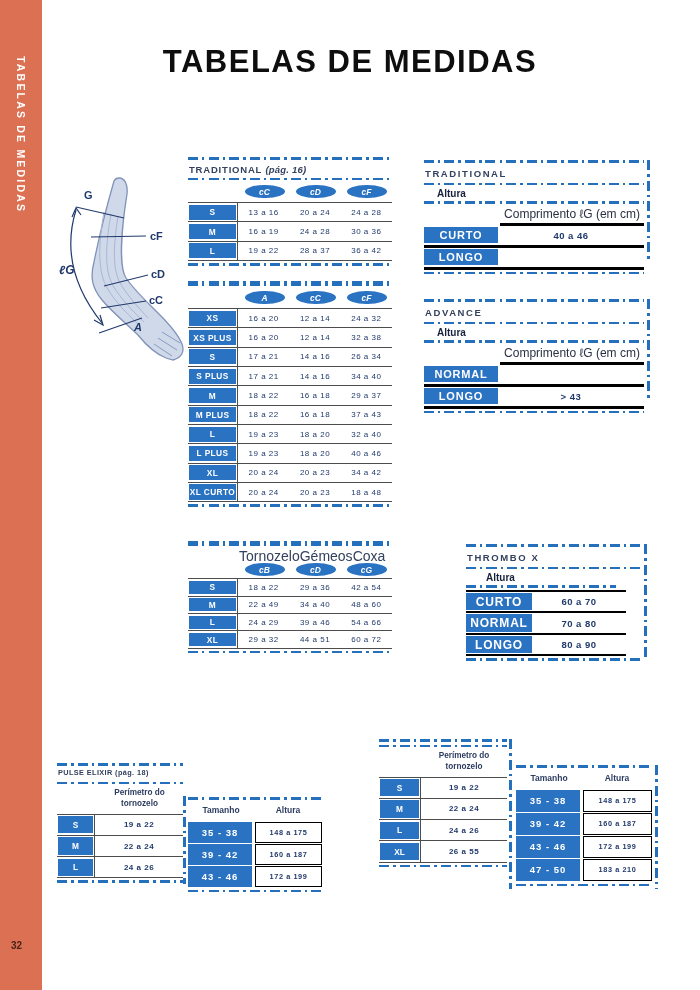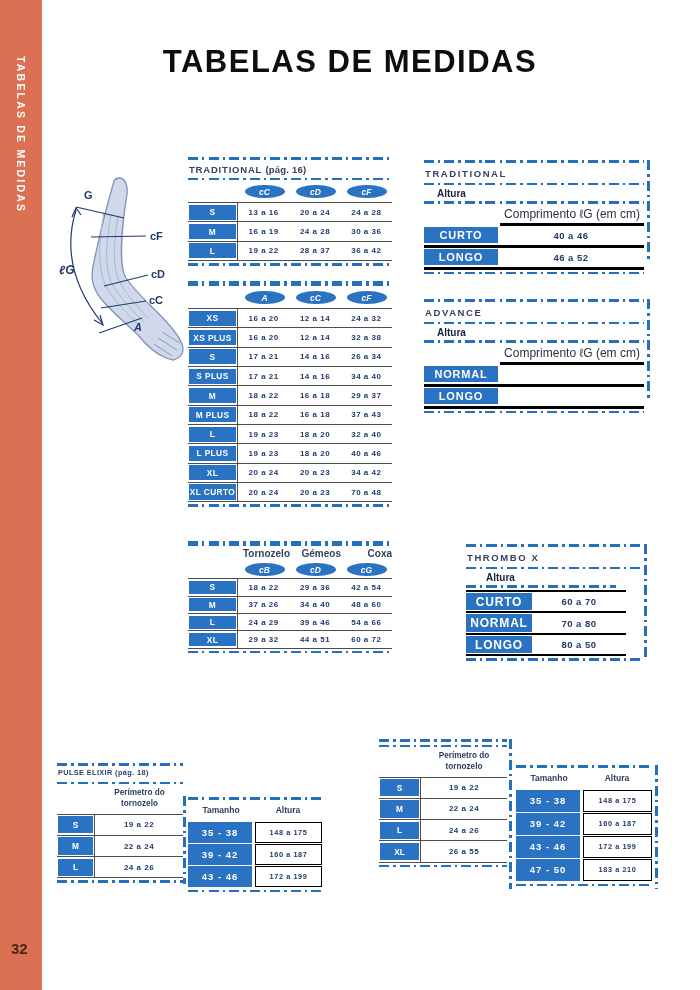--- a/index.html
+++ b/index.html
@@ -4,49 +4,49 @@
 <style>
   html,body{margin:0;padding:0;background:#fff;}
   body{font-family:"Liberation Sans",sans-serif;-webkit-font-smoothing:antialiased;}
   #page{position:relative;width:700px;height:990px;background:#fff;overflow:hidden;}
 
   
   .sidebar{position:absolute;left:0;top:0;width:42px;height:990px;background:#db7052;}
   .sidebar-label{position:absolute;left:0;top:56px;width:42px;height:320px;
     writing-mode:vertical-rl;color:#fff;font-size:10.5px;font-weight:bold;
     letter-spacing:2.2px;text-align:left;display:flex;justify-content:flex-start;align-items:center;}
-  .page-num{position:absolute;left:11px;top:940px;font-size:15px;color:#4d2318;font-weight:bold;}
+  .page-num{position:absolute;left:11px;top:940px;font-size:10px;color:#4d2318;font-weight:bold;}
 
   
   .main-title{position:absolute;left:130px;top:44px;width:440px;text-align:center;
     font-size:31px;font-weight:bold;letter-spacing:1.5px;color:#0e0e0e;}
 
   
   .sec{position:absolute;}
   .dline{height:2.6px;background:repeating-linear-gradient(90deg,#2470bd 0 10px,transparent 10px 14px,#2470bd 14px 16.5px,transparent 16.5px 20.5px);}
   .vdline{position:absolute;width:2.6px;background:repeating-linear-gradient(180deg,#2470bd 0 10px,transparent 10px 14px,#2470bd 14px 16.5px,transparent 16.5px 20.5px);}
   .sec-title{font-size:9.5px;font-weight:bold;color:#33415e;letter-spacing:.8px;padding:4px 0 3px 1px;}
-  .sec-title .pref{letter-spacing:.2px;}
+  .sec-title .pref{letter-spacing:.2px;font-style:italic;}
 
   
   .ovalrow{display:flex;align-items:center;height:21px;margin-top:1px;}
   .lblspace{width:51px;}
   .ocell{flex:1;display:flex;justify-content:center;}
   .oval{width:40px;height:13.5px;border-radius:50%;background:#2a72c2;color:#fff;
     font-size:8.5px;font-style:italic;font-weight:bold;display:flex;align-items:center;justify-content:center;}
   .grprow{display:flex;height:13px;margin-top:2px;}
-  .gcell{flex:1;text-align:right;font-size:10px;font-weight:bold;color:#33415e;}
+  .gcell{flex:1;text-align:left;font-size:14px;font-weight:normal;color:#33415e;}
   .mtable{border-top:1.4px solid #4d4d4d;border-bottom:1.4px solid #4d4d4d;}
   .mrow{display:flex;height:18.3px;border-bottom:1.4px solid #4d4d4d;}
   .mrow:last-child{border-bottom:none;}
   .mlbl{width:50px;border-right:1.4px solid #4d4d4d;padding:1.6px 0;box-sizing:border-box;}
   .mlbl span{display:flex;height:100%;margin:0 1px;background:#2a72c2;color:#fff;
     font-size:8.3px;font-weight:bold;letter-spacing:.4px;align-items:center;justify-content:center;}
   .mval{flex:1;display:flex;align-items:center;justify-content:center;
-    font-size:8px;font-weight:bold;color:#20396b;letter-spacing:.5px;}
+    font-size:8px;font-weight:normal;color:#20396b;letter-spacing:.5px;}
   .mrow.short{height:16.4px;}
 
   
   .rtitle{font-size:9.5px;font-weight:bold;color:#33415e;letter-spacing:1.6px;padding:5px 0 4px 1px;}
   .altura{font-size:10px;font-weight:bold;color:#18223c;padding:3px 0 2px 13px;}
   .comp{margin-left:76px;border-bottom:3px solid #000;font-size:12px;color:#2a3042;
     text-align:center;padding:3px 0 2px 0;}
   .vrow{display:flex;height:19px;border-bottom:3px solid #000;}
   .vblue{width:74px;margin:1.5px 0;background:#2a72c2;color:#fff;font-weight:bold;font-size:11px;
     letter-spacing:.8px;display:flex;align-items:center;justify-content:center;}
@@ -257,21 +257,21 @@
         <div class="mval">20 a 24</div>
         <div class="mval">20 a 23</div>
         <div class="mval">34 a 42</div>
       </div>
       <div class="mrow">
         <div class="mlbl">
             <span>XL CURTO</span>
           </div>
         <div class="mval">20 a 24</div>
         <div class="mval">20 a 23</div>
-        <div class="mval">70 a 48</div>
+        <div class="mval">18 a 48</div>
       </div>
     </div>
     <div class="dline" style="margin-top:2px;"></div>
   </div>
 
   <div class="sec" style="left:188px;top:541px;width:204px;">
     <div class="dline"></div>
     <div class="dline"></div>
     <div class="grprow">
       <div class="lblspace"></div>
@@ -297,21 +297,21 @@
             <span>S</span>
           </div>
         <div class="mval">18 a 22</div>
         <div class="mval">29 a 36</div>
         <div class="mval">42 a 54</div>
       </div>
       <div class="mrow short">
         <div class="mlbl">
             <span>M</span>
           </div>
-        <div class="mval">37 a 26</div>
+        <div class="mval">22 a 49</div>
         <div class="mval">34 a 40</div>
         <div class="mval">48 a 60</div>
       </div>
       <div class="mrow short">
         <div class="mlbl">
             <span>L</span>
           </div>
         <div class="mval">24 a 29</div>
         <div class="mval">39 a 46</div>
         <div class="mval">54 a 66</div>
@@ -334,38 +334,38 @@
     <div class="dline"></div>
     <div class="altura">Altura</div>
     <div class="dline"></div>
     <div class="comp">Comprimento ℓG (em cm)</div>
     <div class="vrow">
       <div class="vblue">CURTO</div>
       <div class="vval">40 a 46</div>
     </div>
     <div class="vrow">
       <div class="vblue">LONGO</div>
-      <div class="vval">46 a 52</div>
     </div>
     <div class="dline" style="margin-top:2px;"></div>
   </div>
   <div class="vdline" style="left:647px;top:160px;height:100px;"></div>
 
   <div class="sec" style="left:424px;top:299px;width:220px;">
     <div class="dline"></div>
     <div class="rtitle">ADVANCE</div>
     <div class="dline"></div>
     <div class="altura">Altura</div>
     <div class="dline"></div>
     <div class="comp">Comprimento ℓG (em cm)</div>
     <div class="vrow">
       <div class="vblue">NORMAL</div>
     </div>
     <div class="vrow">
       <div class="vblue">LONGO</div>
+      <div class="vval">&gt; 43</div>
     </div>
     <div class="dline" style="margin-top:2px;"></div>
   </div>
   <div class="vdline" style="left:647px;top:299px;height:99px;"></div>
 
   <div class="sec" style="left:466px;top:544px;width:174px;">
     <div class="dline"></div>
     <div class="rtitle">THROMBO X</div>
     <div class="dline"></div>
     <div class="taltura">Altura</div>
@@ -374,21 +374,21 @@
       <div class="trow">
         <div class="tblue">CURTO</div>
         <div class="tval">60 a 70</div>
       </div>
       <div class="trow">
         <div class="tblue">NORMAL</div>
         <div class="tval">70 a 80</div>
       </div>
       <div class="trow">
         <div class="tblue">LONGO</div>
-        <div class="tval">80 a 50</div>
+        <div class="tval">80 a 90</div>
       </div>
     </div>
     <div class="dline" style="margin-top:2px;"></div>
   </div>
   <div class="vdline" style="left:644px;top:544px;height:114px;"></div>
 
   <div class="sec" style="left:57px;top:763px;width:126px;">
     <div class="dline"></div>
     <div class="btitle">
       <span>PULSE ELIXIR</span>

